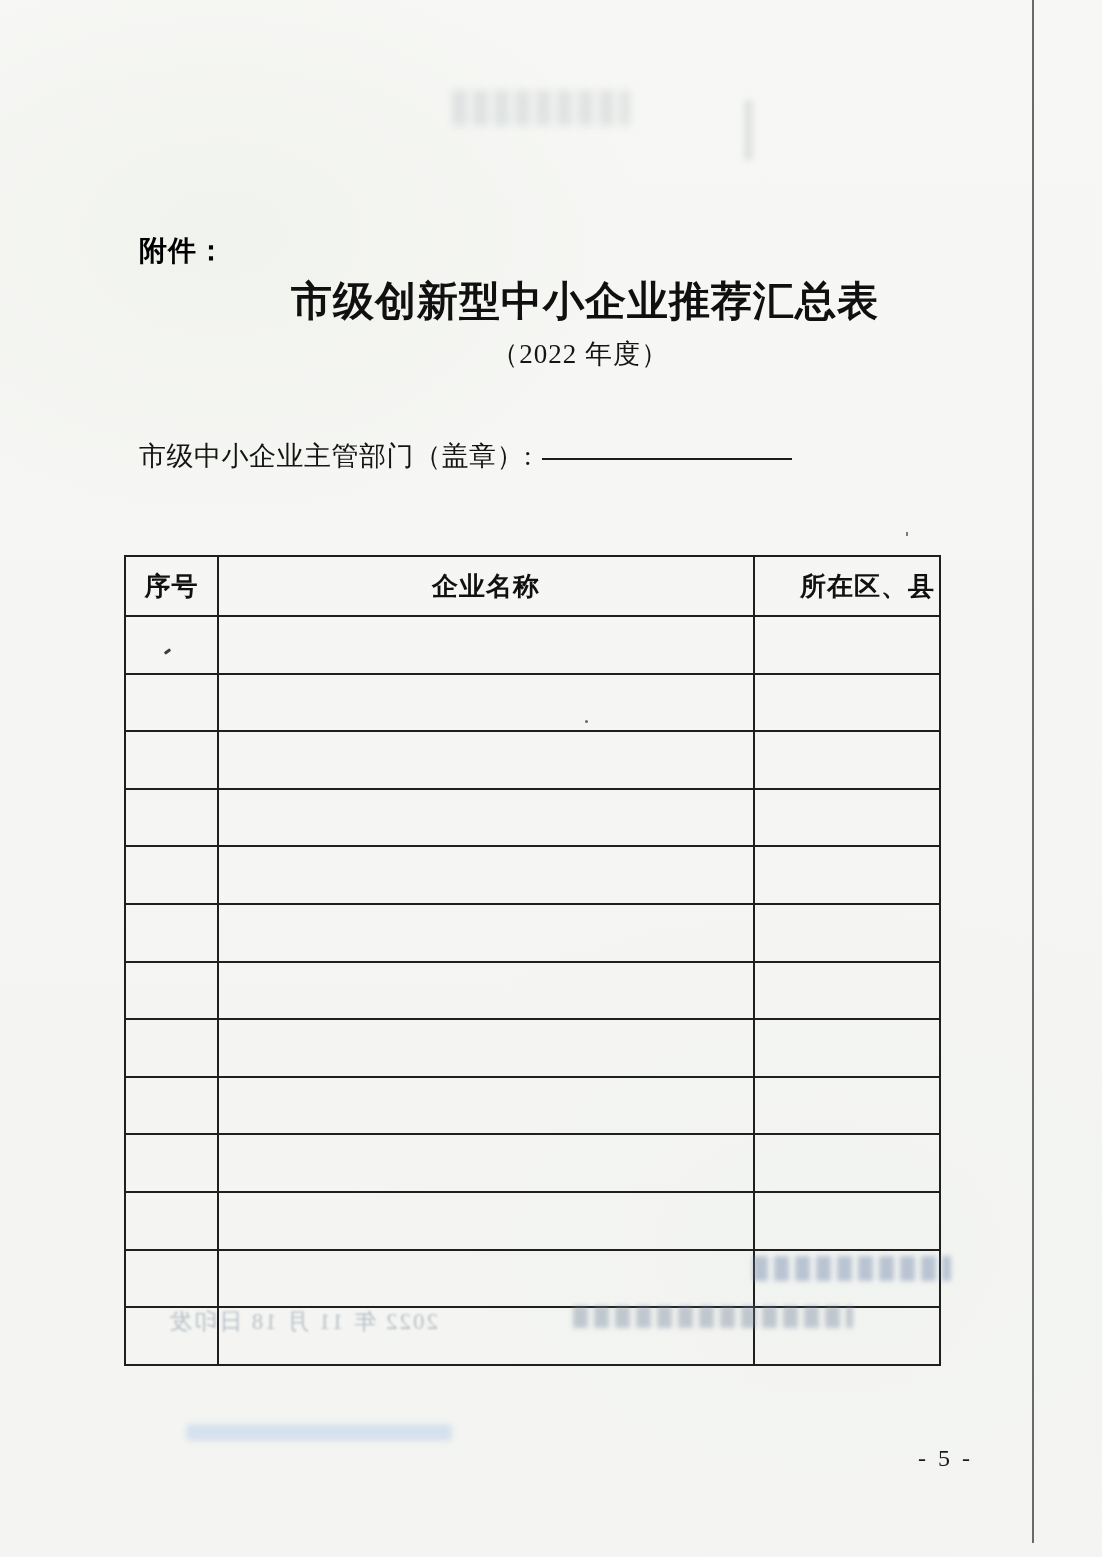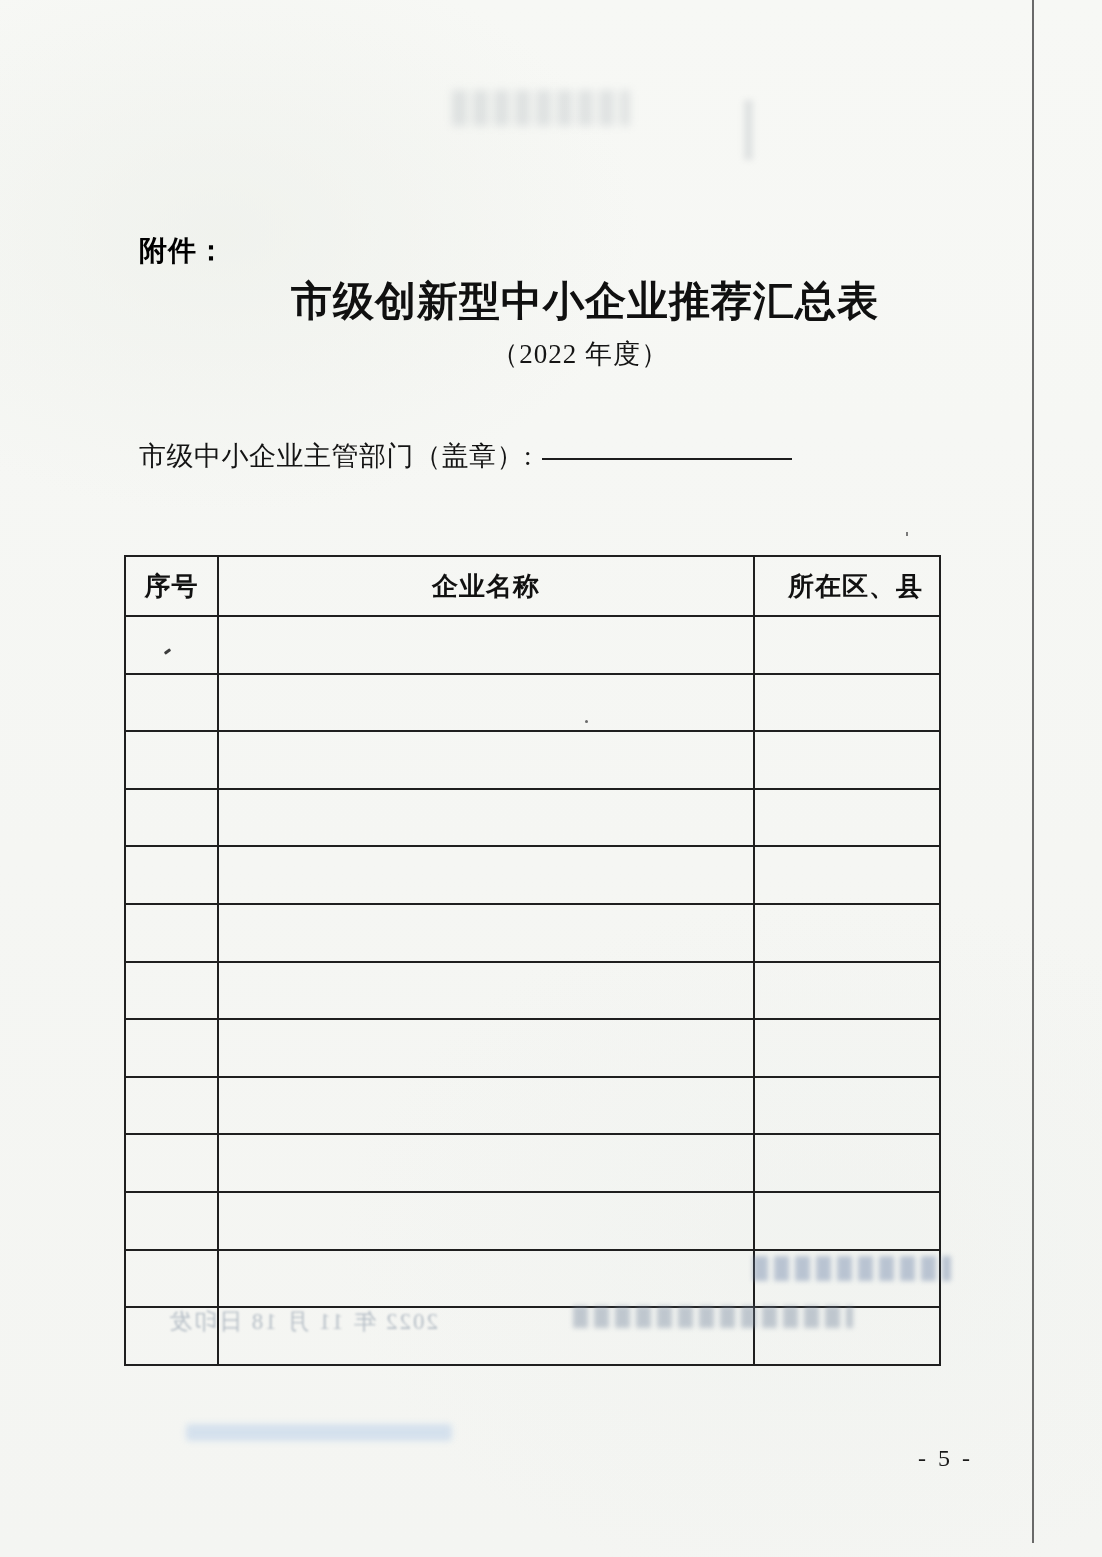--- a/index.html
+++ b/index.html
@@ -45,21 +45,21 @@
   table.summary col.c2{width:536px;}
   table.summary col.c3{width:186px;}
   table.summary th,table.summary td{
     border:2.4px solid #1f1f1f;padding:0;
   }
   table.summary th{
     height:58px;font-size:26px;font-weight:700;color:#111;
     font-family:"Liberation Sans","DejaVu Sans",sans-serif;
     text-align:center;vertical-align:middle;letter-spacing:1px;
   }
-  table.summary th.col-district{text-align:right;padding-right:16px;}
+  table.summary th.col-district{text-align:right;padding-right:4px;}
   table.summary td{height:55.6px;}
   
   .page-number{
     left:918px;top:1445px;font-size:24px;letter-spacing:3px;color:#1a1a1a;white-space:nowrap;
   }
   
   .scan-edge{
     left:1032px;top:0;width:2px;height:1543px;background:#515151;opacity:.85;
   }
   .glyph-bar{

